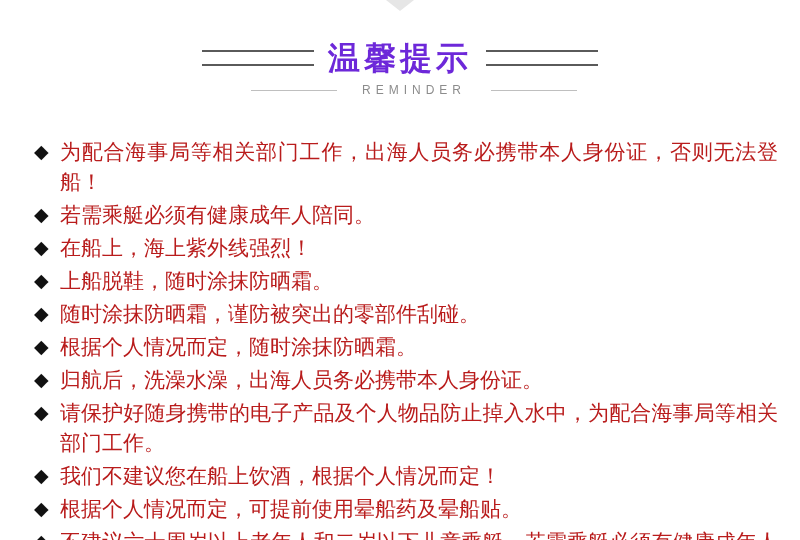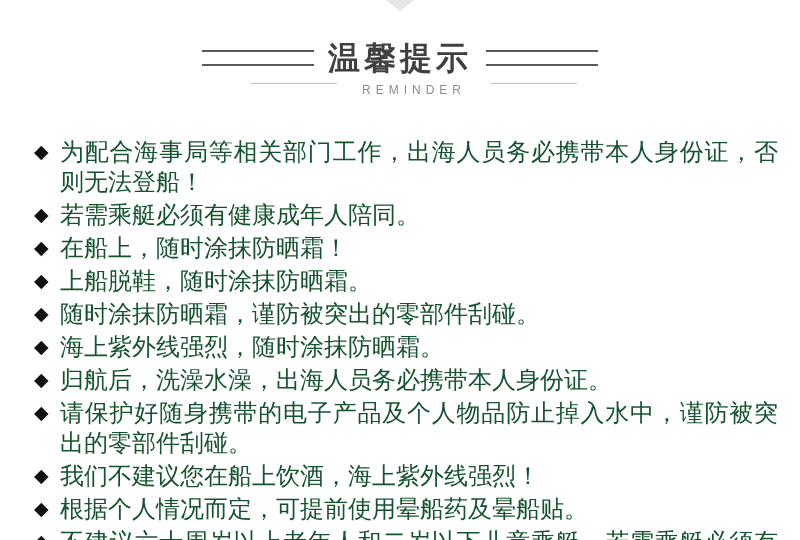--- a/index.html
+++ b/index.html
@@ -49,29 +49,30 @@
     height: 12px;
     border-top: 2px solid #5a5a5a;
     border-bottom: 2px solid #5a5a5a;
   }
 
   .title-main {
     font-family: "Liberation Serif", serif;
     font-weight: bold;
     font-size: 32px;
     letter-spacing: 4px;
-    color: #404040;
+    color: #6d28d9;
     padding: 0 14px;
     line-height: 1;
     white-space: nowrap;
   }
 
   .title-sub {
     margin-top: 9px;
     display: flex;
+    align-items: center;
     justify-content: center;
     gap: 25px;
     padding-left: 28px;
   }
 
   .sub-rule {
     width: 86px;
     height: 0;
     border-top: 1px solid #bfbfbf;
   }
@@ -101,23 +102,23 @@
     width: 26px;
     font-size: 19px;
     line-height: 30px;
     color: #111111;
     text-align: left;
   }
 
   .notice-text {
     flex: 1 1 auto;
     font-family: "Liberation Sans", sans-serif;
-    font-size: 24px;
+    font-size: 21px;
     line-height: 30px;
-    color: #14532d;
+    color: #b91c1c;
     letter-spacing: 0px;
     text-align: justify;
   }
 </style>
 </head>
 <body>
 
 <div class="top-ornament"></div>
 
 <div class="title-block">
@@ -137,45 +138,45 @@
   <div class="notice-item">
     <span class="bullet">◆</span>
     <span class="notice-text">为配合海事局等相关部门工作，出海人员务必携带本人身份证，否则无法登船！</span>
   </div>
   <div class="notice-item">
     <span class="bullet">◆</span>
     <span class="notice-text">若需乘艇必须有健康成年人陪同。</span>
   </div>
   <div class="notice-item">
     <span class="bullet">◆</span>
-    <span class="notice-text">在船上，随时涂抹防晒霜！</span>
+    <span class="notice-text">在船上，海上紫外线强烈！</span>
   </div>
   <div class="notice-item">
     <span class="bullet">◆</span>
     <span class="notice-text">上船脱鞋，随时涂抹防晒霜。</span>
   </div>
   <div class="notice-item">
     <span class="bullet">◆</span>
     <span class="notice-text">随时涂抹防晒霜，谨防被突出的零部件刮碰。</span>
   </div>
   <div class="notice-item">
     <span class="bullet">◆</span>
-    <span class="notice-text">海上紫外线强烈，随时涂抹防晒霜。</span>
+    <span class="notice-text">根据个人情况而定，随时涂抹防晒霜。</span>
   </div>
   <div class="notice-item">
     <span class="bullet">◆</span>
     <span class="notice-text">归航后，洗澡水澡，出海人员务必携带本人身份证。</span>
   </div>
   <div class="notice-item">
     <span class="bullet">◆</span>
-    <span class="notice-text">请保护好随身携带的电子产品及个人物品防止掉入水中，谨防被突出的零部件刮碰。</span>
+    <span class="notice-text">请保护好随身携带的电子产品及个人物品防止掉入水中，为配合海事局等相关部门工作。</span>
   </div>
   <div class="notice-item">
     <span class="bullet">◆</span>
-    <span class="notice-text">我们不建议您在船上饮酒，海上紫外线强烈！</span>
+    <span class="notice-text">我们不建议您在船上饮酒，根据个人情况而定！</span>
   </div>
   <div class="notice-item">
     <span class="bullet">◆</span>
     <span class="notice-text">根据个人情况而定，可提前使用晕船药及晕船贴。</span>
   </div>
   <div class="notice-item">
     <span class="bullet">◆</span>
     <span class="notice-text">不建议六十周岁以上老年人和二岁以下儿童乘艇，若需乘艇必须有健康成年人陪同。</span>
   </div>
 

